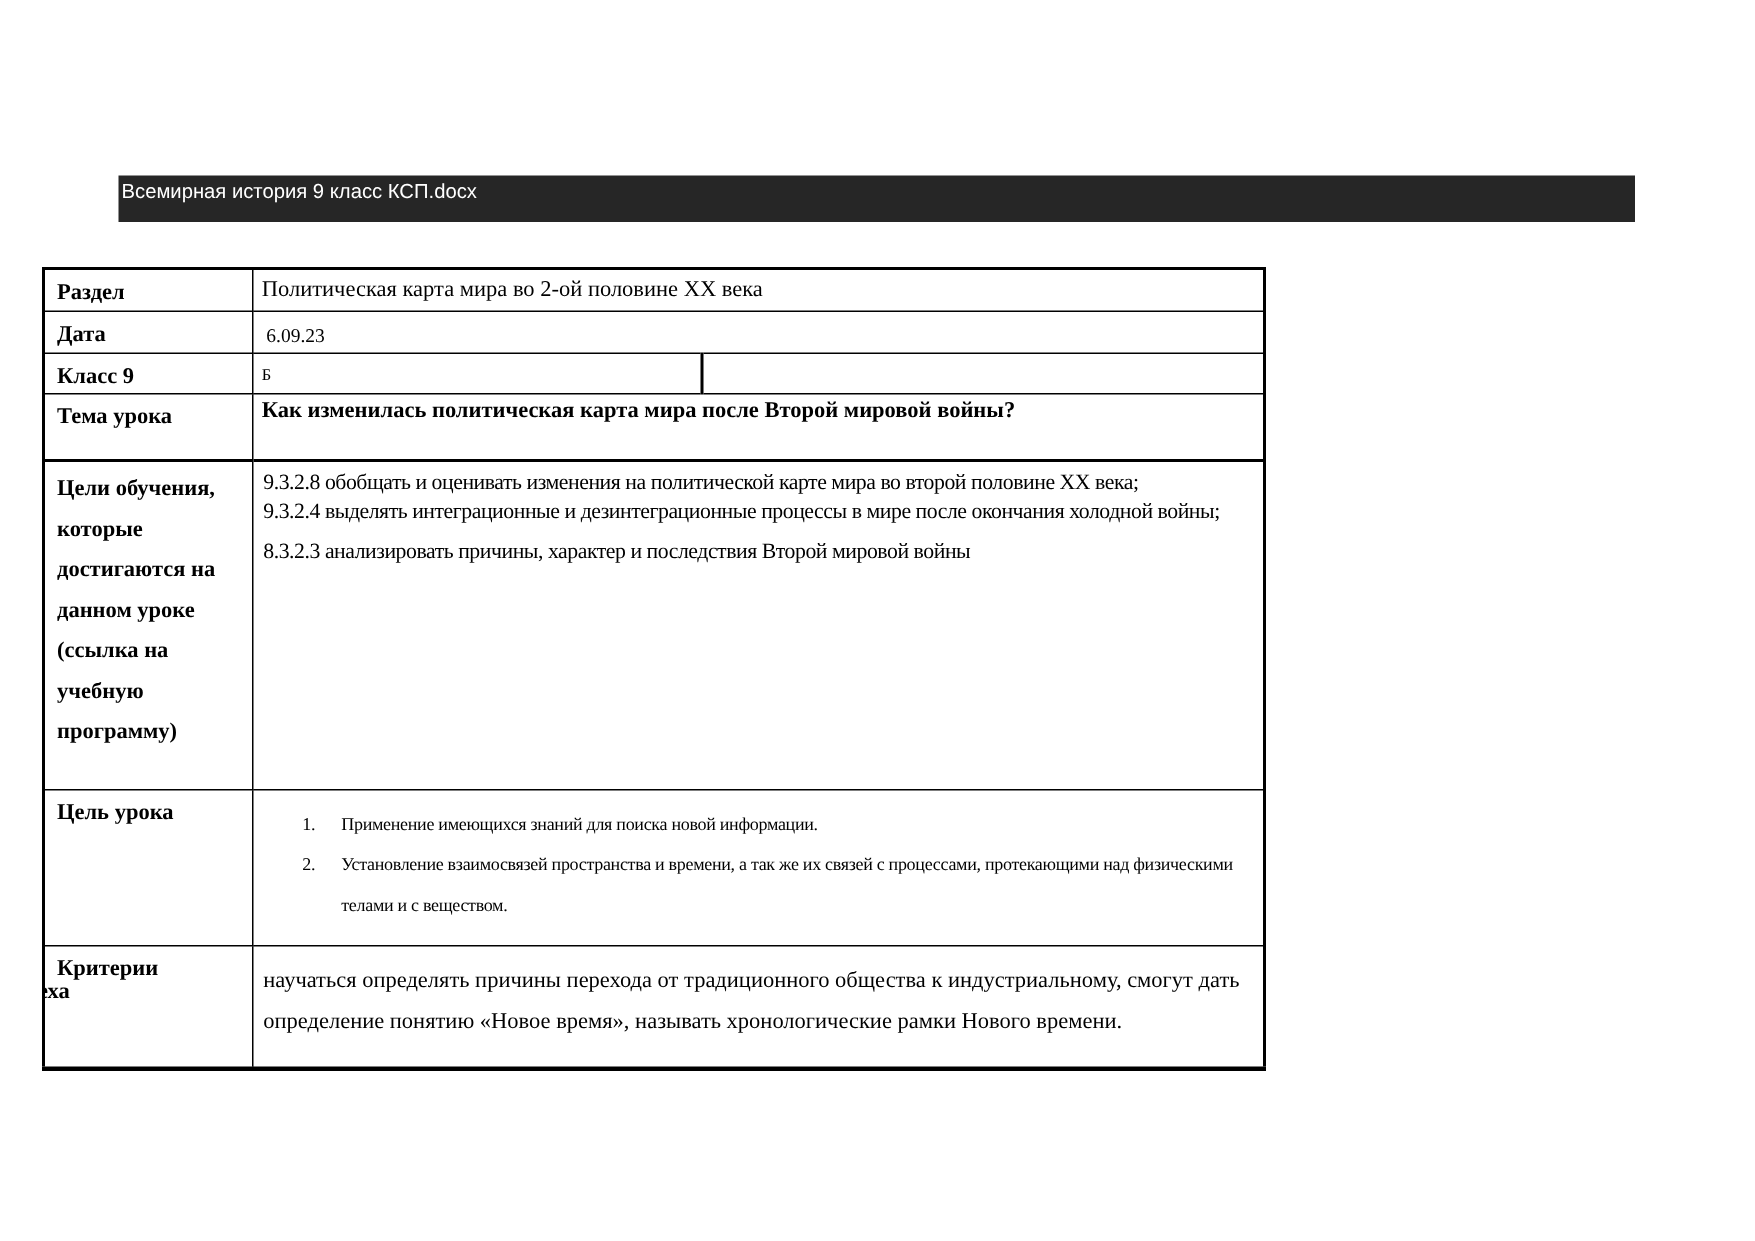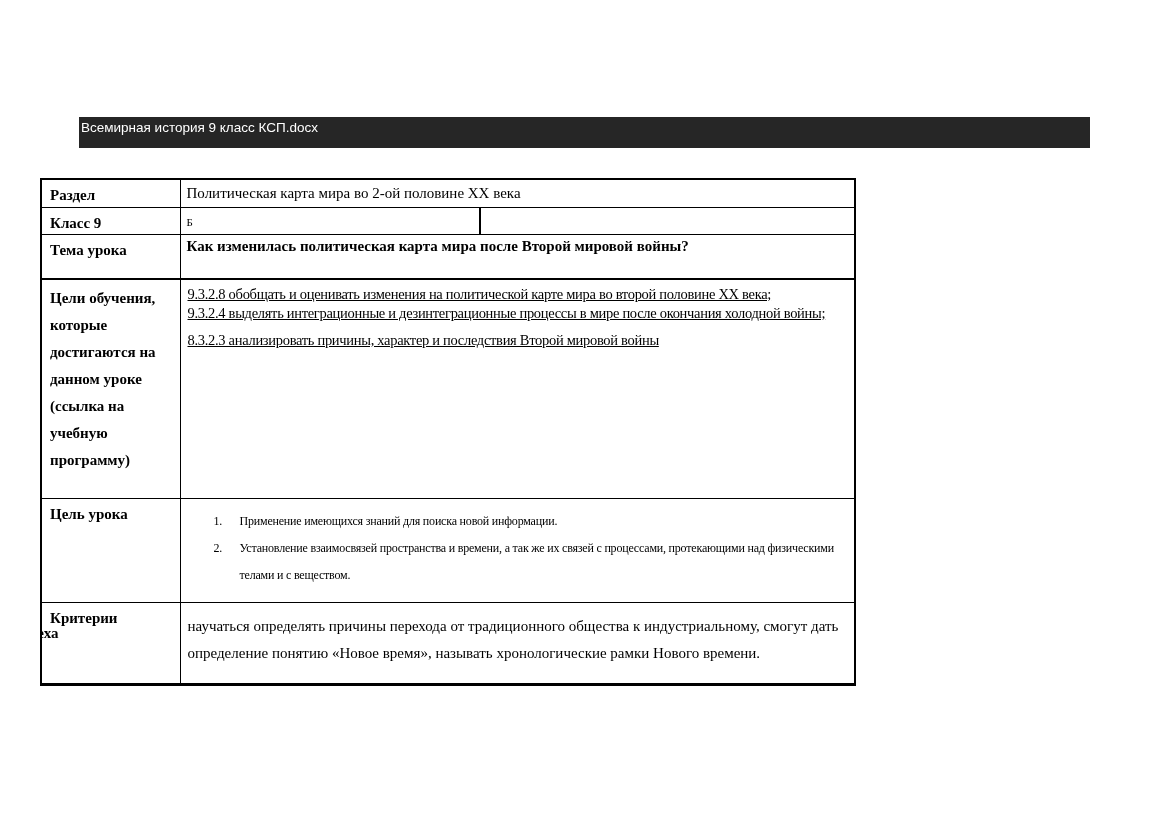--- a/index.html
+++ b/index.html
@@ -6,41 +6,41 @@
   html,body { width:1170px; height:827px; background:#ffffff; overflow:hidden;
               font-family:"Liberation Serif","DejaVu Serif",serif; color:#000; }
   .stage { position:relative; width:949px; height:827px; }
 
   
   .titlebar { position:absolute; left:79px; top:117px; width:1011px; height:31px;
               background:#262626; color:#fff; padding:3px 6px 0 2px;
               font-family:"Liberation Sans","DejaVu Sans",sans-serif; font-size:13.5px; }
 
   
-  .doc-table { position:absolute; left:40px; top:178px; border-collapse:collapse;
+  .doc-table { position:absolute; left:28px; top:178px; border-collapse:collapse;
                table-layout:fixed; width:814px; }
   .doc-table td { border:1px solid #000; vertical-align:top; overflow:hidden; }
   .doc-table { border:2px solid #000; border-bottom:3px solid #000; }
 
   td.lbl { font-weight:bold; font-size:15px; line-height:19px; padding:6px 4px 0 8px; }
   td.lbl-tall { font-weight:bold; font-size:15px; line-height:27px; padding:5px 4px 0 8px; }
 
   tr.r1 td { height:28px; } tr.r2 td { height:29px; } tr.r3 td { height:28px; }
   tr.r4 td { height:27px; } tr.r5 td { height:45px; border-bottom-width:2px; }
   tr.r6 td { height:219px; } tr.r7 td { height:104px; } tr.r8 td { height:82px; }
 
   .v-razdel { font-size:15px; padding:5px 6px 0; }
   .v-fio    { font-size:12px; padding:9px 10px 0; }
   .v-data   { font-size:13px; padding:8px 9px 0; }
   .v-klass  { font-size:11px; padding:8px 6px 0; }
   td.klass-split { border-left:2px solid #000; }
   .v-tema   { font-size:15px; padding:3px 6px 0;font-weight:bold; }
 
   .v-celi { font-size:14.5px; line-height:19px; letter-spacing:-0.3px;
-            text-align:justify; padding:5px 8px 0 7px;text-decoration:underline; }
+            text-align:justify; padding:5px 8px 0 7px; }
   .v-celi p.p3 { margin-top:8px; text-align:left; }
 
   .v-cel { padding:9px 8px 0 0; }
   .v-cel .li { position:relative; font-size:12px; line-height:27px;
                letter-spacing:-0.2px; padding-left:59px; }
   .v-cel .num { position:absolute; left:33px; top:0; }
 
   .v-krit { font-size:15px; line-height:27.5px; padding:10px 10px 0 7px; }
   td.krit-lbl { position:relative; }
   .hang-word { position:absolute; left:-27px; top:21px; font-weight:bold;
@@ -62,20 +62,24 @@
         <col style="width:375px">
       </colgroup>
 
     <tbody>
         <tr class="r1">
       <td class="lbl">Раздел</td>
       <td class="v-razdel" colspan="2">Политическая карта мира во 2-ой половине XX века</td>
     </tr>
 
 
+    <tr class="r3">
+      <td class="lbl">Дата</td>
+      <td class="v-data" colspan="2">6.09.23</td>
+    </tr>
 
     <tr class="r4">
       <td class="lbl">Класс 9</td>
       <td class="v-klass">Б</td>
       <td class="v-klass klass-split"></td>
     </tr>
 
     <tr class="r5">
       <td class="lbl">Тема урока</td>
       <td class="v-tema" colspan="2">Как изменилась политическая карта мира после Второй мировой войны?</td>

